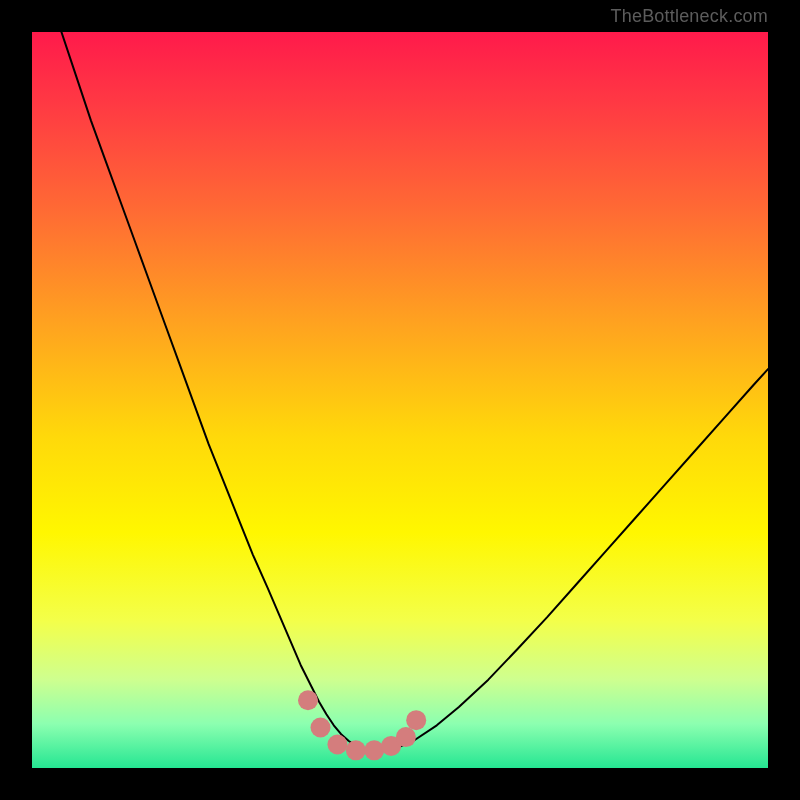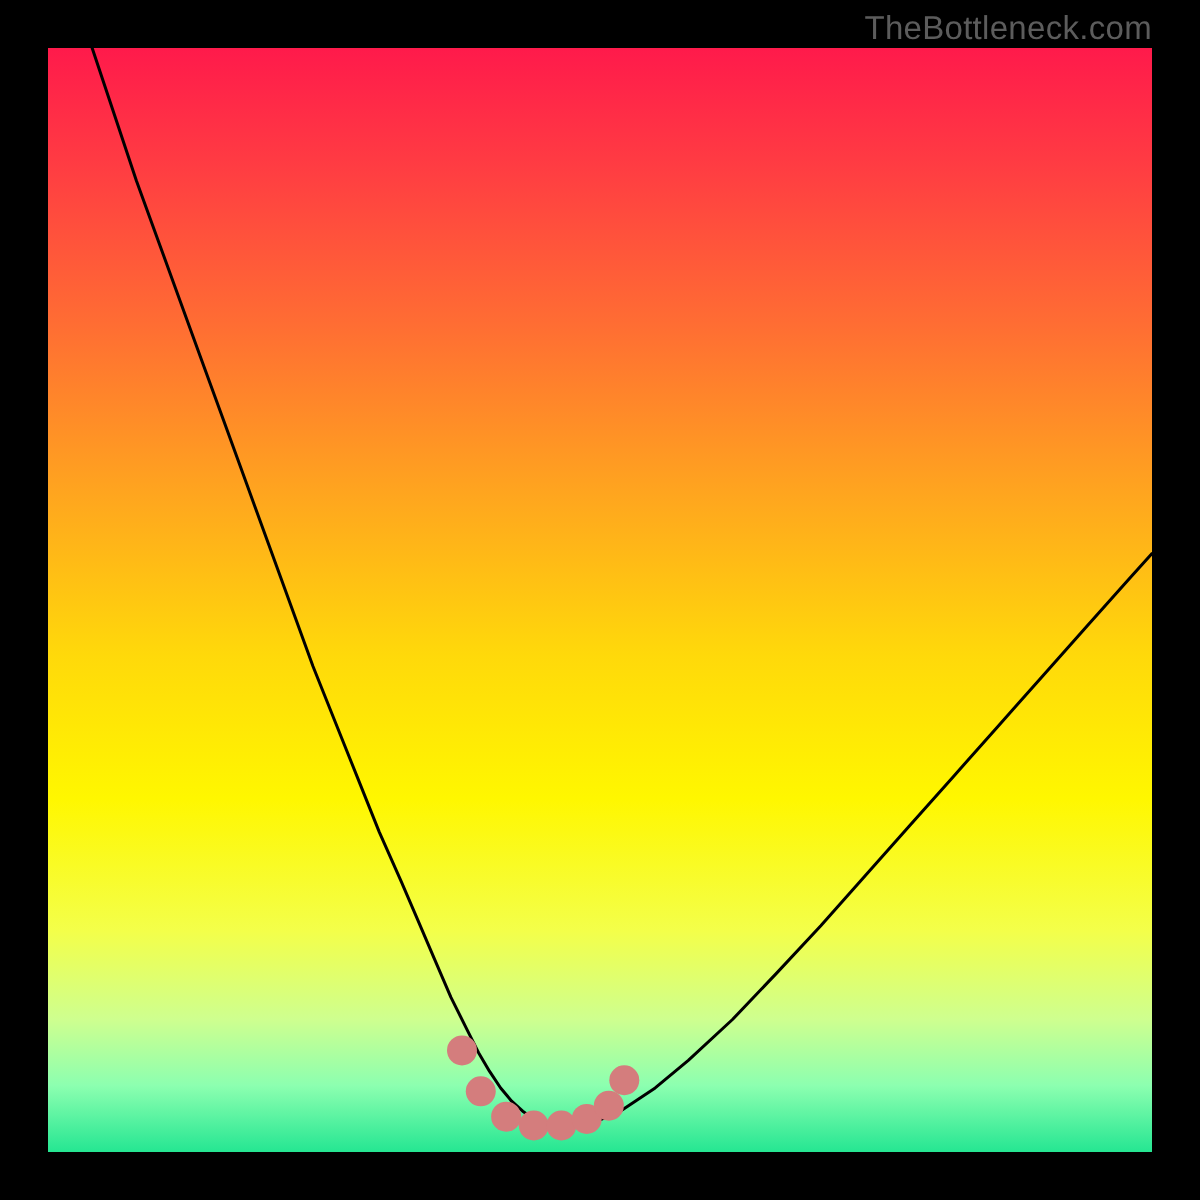--- a/index.html
+++ b/index.html
@@ -25,21 +25,21 @@
     left: 32px;
     width: 736px;
     height: 736px;
     overflow: hidden;
   }
   .watermark {
     position: absolute;
     top: 6px;
     right: 32px;
     color: #5c5c5c;
-    font-size: 22px;
+    font-size: 18px;
     letter-spacing: 0.2px;
     font-weight: 500;
   }
   svg {
     display: block;
   }
 </style>
 </head>
 <body>
 

